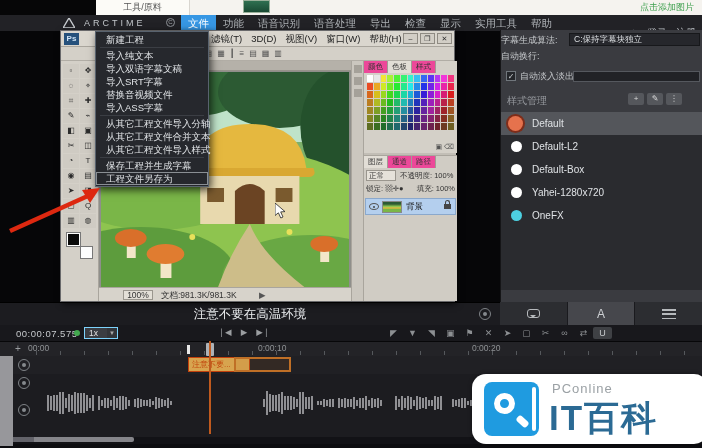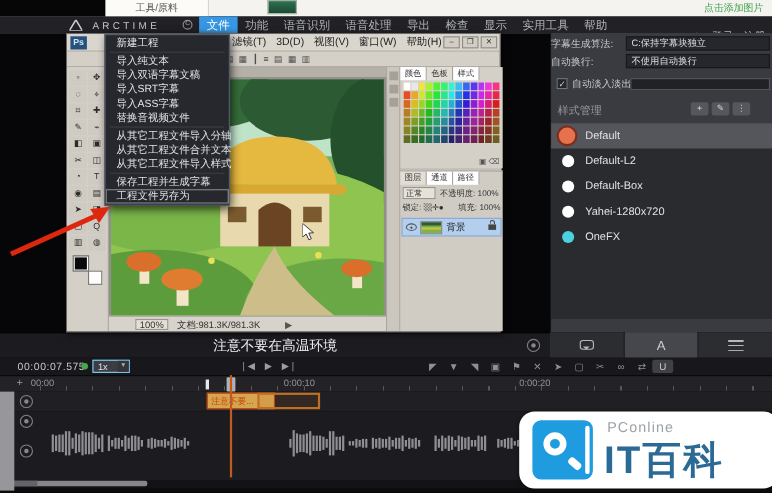--- a/index.html
+++ b/index.html
@@ -57,21 +57,21 @@
                font-size:8.5px; color:#333; }
   .ps-status .zoombox { left:24px; top:2px; width:30px; height:10px; border:1px solid #9a968e; background:#e3dfd7;
                         line-height:9px; text-align:center; }
   .ps-status .docinfo { left:62px; top:2px; line-height:10px; }
   .ps-status .flyout { left:160px; top:2px; line-height:10px; color:#555; }
   .ps-dock { left:290px; top:30px; width:105px; bottom:0; background:#c2beb6; border-left:1px solid #a9a59d; }
   .dock-strip { left:0; top:0; width:12px; height:100%; background:#cbc7bf; border-right:1px solid #a9a59d; }
   .dock-strip i { display:block; width:8px; height:8px; margin:4px auto 0; background:#a5a199; }
   .swatches { left:12px; top:0; width:93px; height:92px; background:#d4d0c8; }
   .ptabs { display:flex; height:12px; }
-  .ptabs span { font-size:7.5px; line-height:12px; padding:0 4px; color:#333; background:#ffffff; border-right:1px solid #a09c94; }
+  .ptabs span { font-size:7.5px; line-height:12px; padding:0 4px; color:#333; background:#ec4899; border-right:1px solid #a09c94; }
   .ptabs span.on { background:#e2ded6; }
   .swatch-grid { left:3px; top:14px; width:87px; display:grid; grid-template-columns:repeat(13,1fr); gap:1px; }
   .swatch-grid div { height:7px; }
   .sw-foot { right:3px; bottom:2px; font-size:7px; color:#555; }
   .layers { left:12px; top:94px; width:93px; bottom:0; background:#d0ccc4; border-top:1px solid #a9a59d; }
   .lrow1 { left:2px; top:14px; width:89px; height:12px; font-size:7.5px; color:#333; }
   .blend { left:0; top:0; width:30px; height:11px; background:#e6e2da; border:1px solid #9a968e; line-height:9px; padding-left:2px; }
   .opac { left:34px; top:1px; }
   .lrow2 { left:2px; top:28px; width:89px; height:12px; font-size:7.5px; color:#333; }
   .layer-row { left:1px; top:42px; width:91px; height:17px; background:#b4cfee; border:1px solid #8aa8cc; display:flex; align-items:center; }
@@ -438,22 +438,22 @@
       </div>
     </div>
   </div>
 
   <div class="abs dropdown">
     <div class="mi">新建工程</div>
     <div class="sep"></div>
     <div class="mi">导入纯文本</div>
     <div class="mi">导入双语字幕文稿</div>
     <div class="mi">导入SRT字幕</div>
+    <div class="mi">替换音视频文件</div>
     <div class="mi">导入ASS字幕</div>
-    <div class="mi">替换音视频文件</div>
     <div class="sep"></div>
     <div class="mi">从其它工程文件导入分轴</div>
     <div class="mi">从其它工程文件合并文本</div>
     <div class="mi">从其它工程文件导入样式</div>
     <div class="sep"></div>
     <div class="mi">保存工程并生成字幕</div>
     <div class="mi focus">工程文件另存为</div>
   </div>
 
   <svg class="abs red-arrow" width="140" height="260">
@@ -461,21 +461,20 @@
     <polygon points="100,188 82,190 90,203" fill="#dd2810"></polygon>
   </svg>
 
   <div class="abs settings">
     <div class="srow" style="top:3px">
       <span class="slabel">字幕生成算法:</span>
       <span class="svalue">C:保持字幕块独立</span>
     </div>
     <div class="srow" style="top:19px">
       <span class="slabel">自动换行:</span>
-      <span class="svalue">不使用自动换行</span>
     </div>
     <div class="srow" style="top:40px">
       <span class="chk">✓</span>
       <span class="fade-label">自动淡入淡出</span>
       <span class="fade-bar"></span>
     </div>
     <span class="abs sm-head">样式管理</span>
     <span class="abs sm-btn" style="left:127px">+</span>
     <span class="abs sm-btn" style="left:146px">✎</span>
     <span class="abs sm-btn" style="left:165px">⋮</span>

